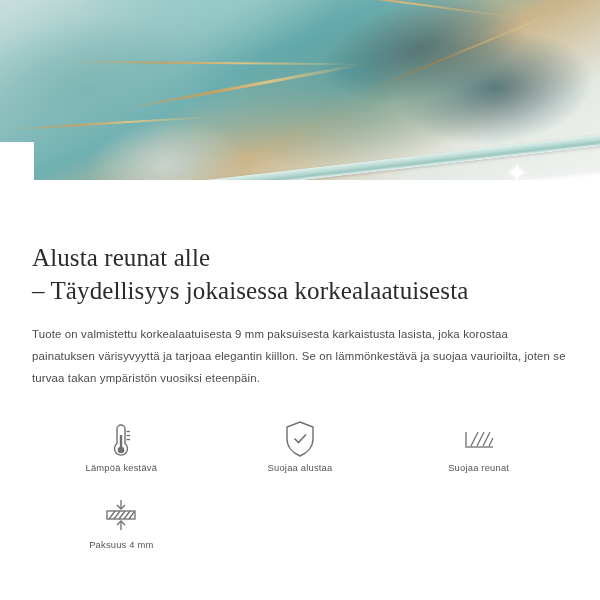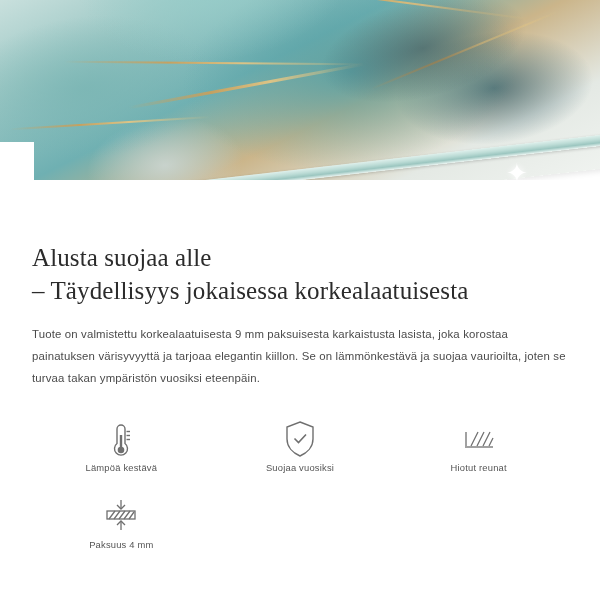--- a/index.html
+++ b/index.html
@@ -221,21 +221,21 @@
       <div class="hero-mask-bottom"></div>
       <span class="sparkle s1">✦</span>
       <span class="sparkle s2">✦</span>
       <span class="sparkle s3">✦</span>
     </div>
   </div>
 
   <div class="content">
 
     <h1 class="headline">
-      <span>Alusta suojaa alle</span>
+      <span>Alusta reunat alle</span>
       <span class="line2">– Täydellisyys jokaisessa korkealaatuisesta</span>
     </h1>
 
     <p class="body-copy">Tuote on valmistettu korkealaatuisesta 9 mm paksuisesta karkaistusta lasista, joka korostaa painatuksen värisyvyyttä ja tarjoaa elegantin kiillon. Se on lämmönkestävä ja suojaa vaurioilta, joten se turvaa takan ympäristön vuosiksi eteenpäin.</p>
 
     <div class="features">
 
       <div class="feature">
         <div class="feature-icon">
           <svg width="30" height="40" viewBox="0 0 30 40" fill="none" stroke="#6f6f6f" stroke-width="1.4">
@@ -251,37 +251,37 @@
       </div>
 
 
       <div class="feature">
         <div class="feature-icon">
           <svg width="36" height="42" viewBox="0 0 36 42" fill="none" stroke="#6f6f6f" stroke-width="1.4">
             <path d="M18 4 L31 9 v12 c0 8 -6 14 -13 17 c-7 -3 -13 -9 -13 -17 V9 z"></path>
             <polyline points="12.5,20.5 16.5,24.5 24,16.5" stroke-width="1.6"></polyline>
           </svg>
         </div>
-        <div class="feature-label">Suojaa vuosiksi</div>
+        <div class="feature-label">Suojaa alustaa</div>
       </div>
 
 
       <div class="feature">
         <div class="feature-icon">
           <svg width="36" height="32" viewBox="0 0 36 32" fill="none" stroke="#6f6f6f" stroke-width="1.3">
             <path d="M4 24 L4 8 L32 8 L32 24 z" stroke="none"></path>
             <line x1="5" y1="23" x2="5" y2="9"></line>
             <line x1="4" y1="24" x2="32" y2="24"></line>
             <line x1="10" y1="23" x2="17" y2="9"></line>
             <line x1="16" y1="23" x2="23" y2="9"></line>
             <line x1="22" y1="23" x2="29" y2="9"></line>
             <line x1="28" y1="23" x2="32" y2="15"></line>
           </svg>
         </div>
-        <div class="feature-label">Hiotut reunat</div>
+        <div class="feature-label">Suojaa reunat</div>
       </div>
 
       <div class="feature">
         <div class="feature-icon">
           <svg width="36" height="40" viewBox="0 0 36 40" fill="none" stroke="#6f6f6f" stroke-width="1.3">
             <line x1="18" y1="4" x2="18" y2="12"></line>
             <polyline points="14,9 18,13 22,9"></polyline>
             <rect x="4" y="15" width="28" height="8"></rect>
             <line x1="6" y1="23" x2="12" y2="15"></line>
             <line x1="11" y1="23" x2="17" y2="15"></line>

